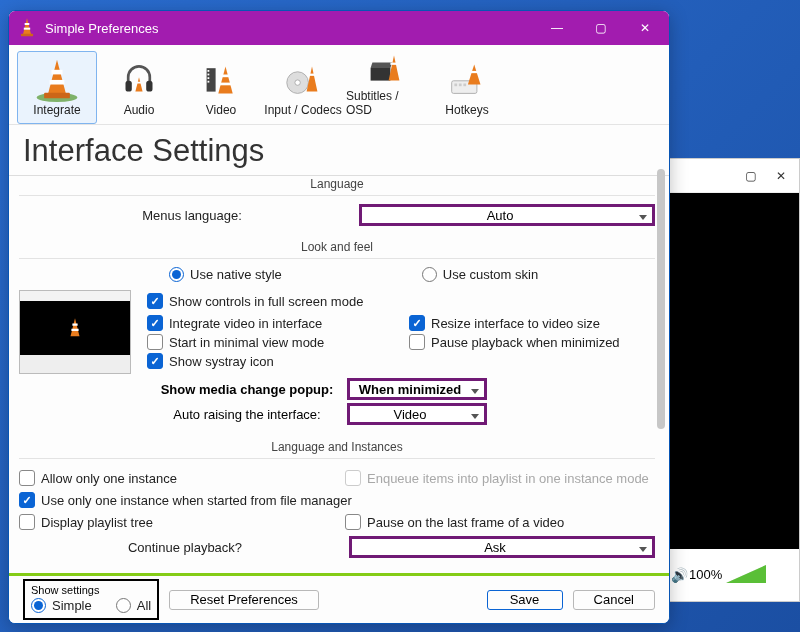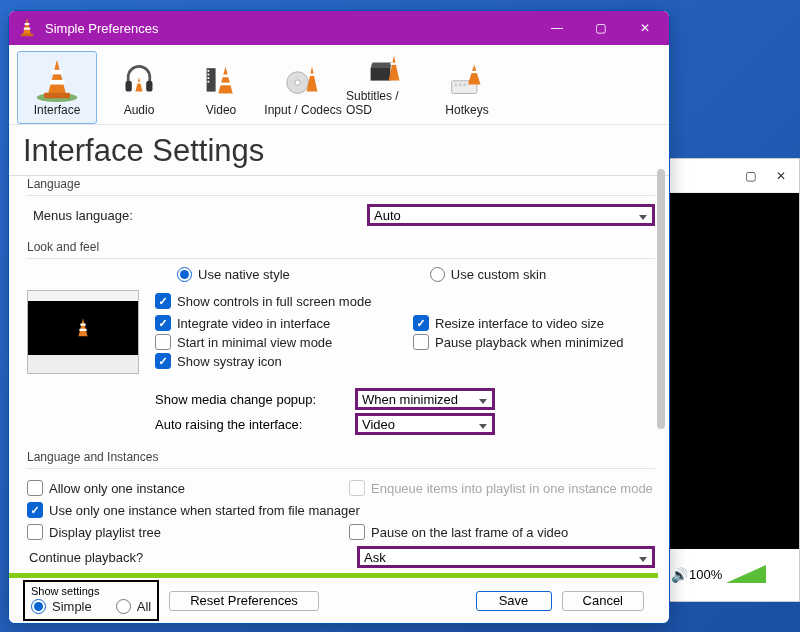--- a/index.html
+++ b/index.html
@@ -30,21 +30,21 @@
 .tab .ticon { height:42px; display:flex; align-items:center; justify-content:center; }
 .tab .tlabel { font-size:12px; color:#222; }
 
 svg.cone { width:28px; height:36px; }
 svg.cone .stripe { fill:#fff;}
 svg.cone .body { fill:#e97c1e;}
 svg.cone .base { fill:#d0661a;}
 
 .page-title { font-size:31px; font-weight:400; color:#333; padding:8px 14px 6px 14px; border-bottom:1px solid #ddd; }
 
-.content { position:absolute; top:154px; left:0; right:0; bottom:50px; padding:4px 14px 4px 18px; overflow:hidden; }
+.content { position:absolute; top:154px; left:0; right:0; bottom:50px; padding:4px 14px 4px 10px; overflow:hidden;text-align:center; }
 .scroll { position:absolute; right:4px; top:4px; bottom:4px; width:8px; }
 .scroll .thumb { position:absolute; top:0; width:8px; height:260px; background:#c7c7c7; border-radius:4px; }
 
 .grp-label { font-size:12px; color:#444; margin:8px 0 4px 0; }
 .hr { height:1px; background:#e3e3e3; margin:2px 0 8px 0; }
 
 .row { display:flex; align-items:center; margin:3px 0; }
 .lbl { font-size:13px; color:#222; }
 .select { flex:1; height:22px; border:3px solid #701a75; background:#fff; font-size:12px; padding:1px 18px 1px 4px; position:relative; }
 .select::after { content:""; position:absolute; right:5px; top:8px; border-left:4px solid transparent; border-right:4px solid transparent; border-top:5px solid #555; }
@@ -62,21 +62,21 @@
 .chk.disabled .box { border-color:#ccc; }
 
 .radio { display:flex; align-items:center; gap:6px; }
 .radio .dot { width:15px; height:15px; border:1px solid #777; border-radius:50%; display:flex; align-items:center; justify-content:center; background:#fff;}
 .radio.checked .dot { border-color:#0a64d4; border-width:1px;}
 .radio.checked .dot::after { content:""; width:9px; height:9px; background:#0a64d4; border-radius:50%; }
 
 .twocol { display:flex; gap:16px; align-items:flex-start; }
 .col { flex:1; }
 
-.footer-bar { position:absolute; bottom:0; left:0; right:11px; height:50px; background:#fdfdfd; border-top:5px solid #84cc16; display:flex; align-items:center; padding:6px 14px; gap:10px;}
+.footer-bar { position:absolute; bottom:0; left:0; right:0; height:50px; background:#fdfdfd; border-top:3px solid #84cc16; display:flex; align-items:center; padding:6px 14px; gap:10px;}
 .show-settings { border:2px solid #000; padding:3px 6px 5px 6px; }
 .show-settings .hdr { font-size:11px; margin-bottom:2px;}
 .show-settings .opts { display:flex; gap:24px; }
 .btn { height:20px; padding:0 20px; border:1px solid #b8b8b8; background:#fdfdfd; border-radius:3px; font-size:13px; display:flex; align-items:center; justify-content:center; min-width:76px;}
 .btn.primary { border-color:#0a64d4; }
 .spacer { flex:1; }
 
 .sub-row { display:flex; align-items:center; margin:3px 0; }
 .sub-row .sub-lbl { width:200px; font-size:13px; }
 .sub-row .select { flex:none; width:140px; }
@@ -123,21 +123,21 @@
     <div class="tab selected">
       <div class="ticon">
         <svg viewBox="0 0 50 50" width="46" height="46">
           <ellipse cx="25" cy="45" rx="22" ry="5" fill="#7fb26a"></ellipse>
           <polygon class="body" fill="#e97c1e" points="25,4 35,42 15,42"></polygon>
           <rect fill="#fff" x="19" y="15" width="12" height="5"></rect>
           <rect fill="#fff" x="17" y="26" width="16" height="5"></rect>
           <rect fill="#cc6618" x="11" y="40" width="28" height="6" rx="1"></rect>
         </svg>
       </div>
-      <span class="tlabel">Interface</span>
+      <span class="tlabel">Integrate</span>
     </div>
     <div class="tab">
       <div class="ticon">
         <svg viewBox="0 0 40 40" width="36" height="36">
             <path d="M8 24 v-6 a12 12 0 0 1 24 0 v6" fill="none" stroke="#555" stroke-width="3"></path>
             <rect x="5" y="22" width="7" height="12" rx="3" fill="#333"></rect>
             <rect x="28" y="22" width="7" height="12" rx="3" fill="#333"></rect>
             <polygon fill="#e97c1e" points="20,18 24,34 16,34"></polygon>
             <rect fill="#fff" x="17.5" y="23" width="5" height="2"></rect>
           </svg>
@@ -257,21 +257,21 @@
             <div class="chk checked">
                 <span class="box"></span>
                 <span class="lbl">Resize interface to video size</span>
               </div>
             <div class="chk">
                 <span class="box"></span>
                 <span class="lbl">Pause playback when minimized</span>
               </div>
           </div>
         </div>
-        <div class="sub-row" style="margin-top:16px;">
+        <div class="sub-row" style="margin-top:6px;font-weight:bold;">
           <span class="sub-lbl">Show media change popup:</span>
           <div class="select"><span>When minimized</span></div>
         </div>
         <div class="sub-row">
           <span class="sub-lbl">Auto raising the interface:</span>
           <div class="select"><span>Video</span></div>
         </div>
       </div>
     </div>
 

